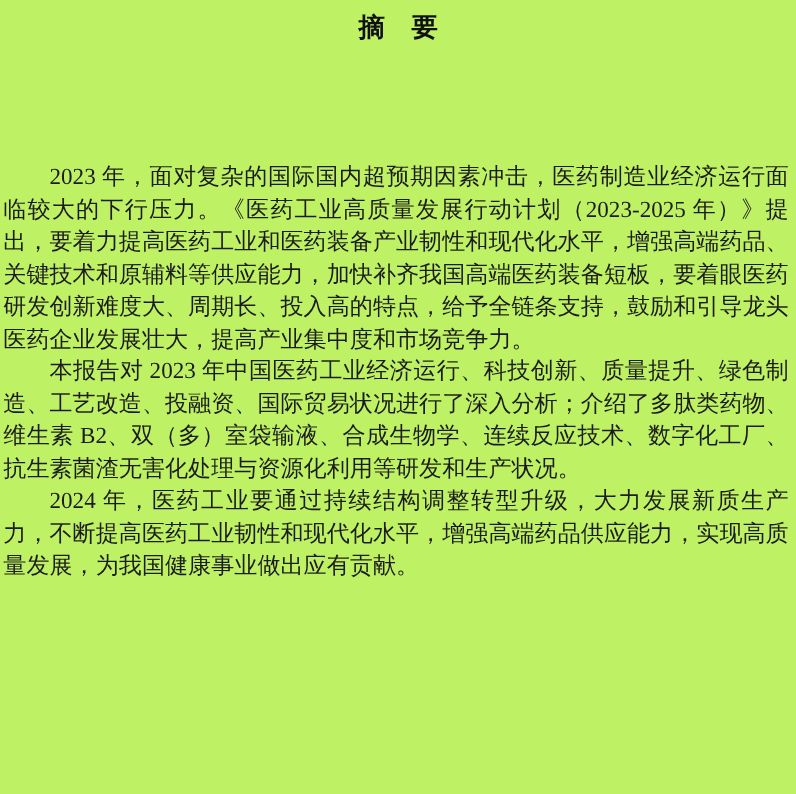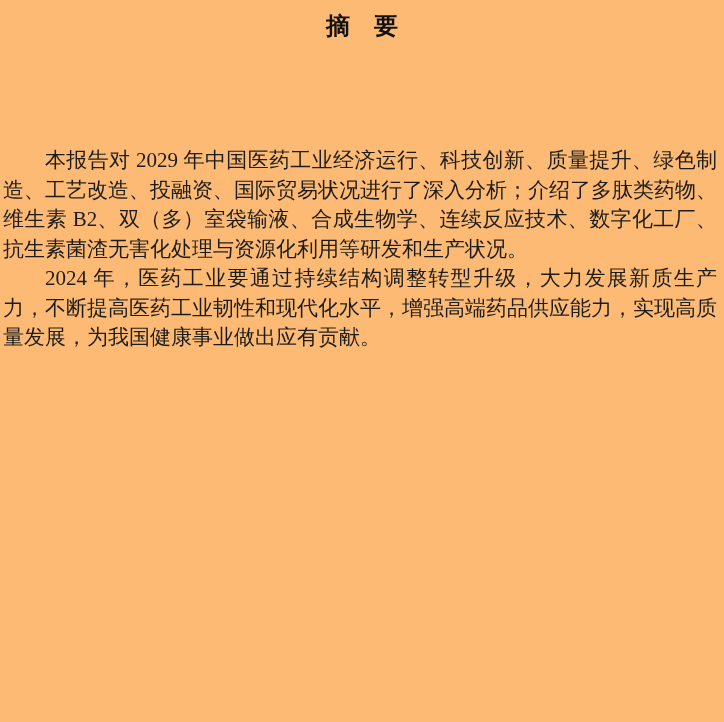--- a/index.html
+++ b/index.html
@@ -4,21 +4,21 @@
 <style>
   html, body {
     margin: 0;
     padding: 0;
     background: #ffffff;
   }
   .page {
     position: relative;
     width: 724px;
     height: 722px;
-    background: #fdba74;
+    background: #bef264;
     overflow: hidden;
     font-family: "Liberation Serif", "DejaVu Serif", serif;
     color: #1c1c1c;
   }
   .doc-title {
     margin: 0;
     padding-top: 12px;
     text-align: center;
     font-size: 24px;
     line-height: 28px;
@@ -41,17 +41,18 @@
   }
 </style>
 </head>
 <body>
 
 <div class="page">
 
   <h1 class="doc-title">摘　要</h1>
 
   <div class="body-text">
-    <p>本报告对 2029 年中国医药工业经济运行、科技创新、质量提升、绿色制造、工艺改造、投融资、国际贸易状况进行了深入分析；介绍了多肽类药物、维生素 B2、双（多）室袋输液、合成生物学、连续反应技术、数字化工厂、抗生素菌渣无害化处理与资源化利用等研发和生产状况。</p>
+    <p>2023 年，面对复杂的国际国内超预期因素冲击，医药制造业经济运行面临较大的下行压力。《医药工业高质量发展行动计划（2023-2025 年）》提出，要着力提高医药工业和医药装备产业韧性和现代化水平，增强高端药品、 关键技术和原辅料等供应能力，加快补齐我国高端医药装备短板，要着眼医药研发创新难度大、周期长、投入高的特点，给予全链条支持，鼓励和引导龙头医药企业发展壮大，提高产业集中度和市场竞争力。</p>
+    <p>本报告对 2023 年中国医药工业经济运行、科技创新、质量提升、绿色制造、工艺改造、投融资、国际贸易状况进行了深入分析；介绍了多肽类药物、维生素 B2、双（多）室袋输液、合成生物学、连续反应技术、数字化工厂、抗生素菌渣无害化处理与资源化利用等研发和生产状况。</p>
     <p>2024 年，医药工业要通过持续结构调整转型升级，大力发展新质生产力，不断提高医药工业韧性和现代化水平，增强高端药品供应能力，实现高质量发展，为我国健康事业做出应有贡献。</p>
   </div>
 
 </div>
 
 </body></html>

